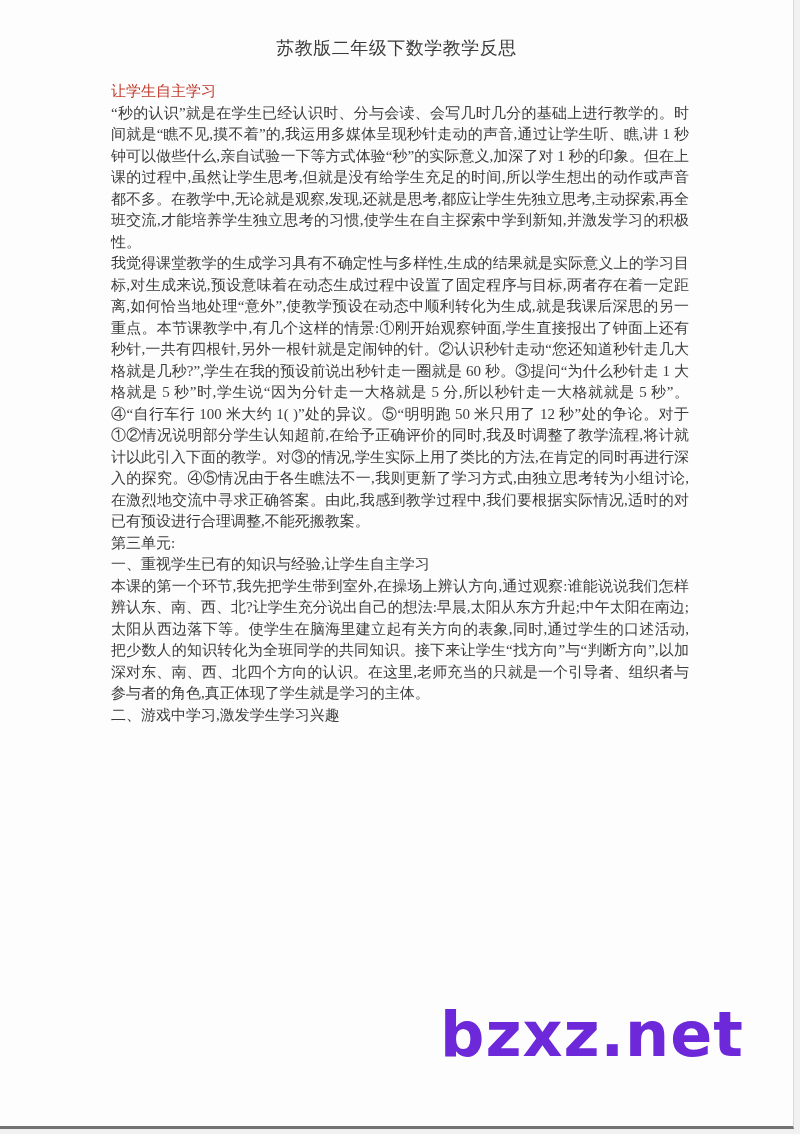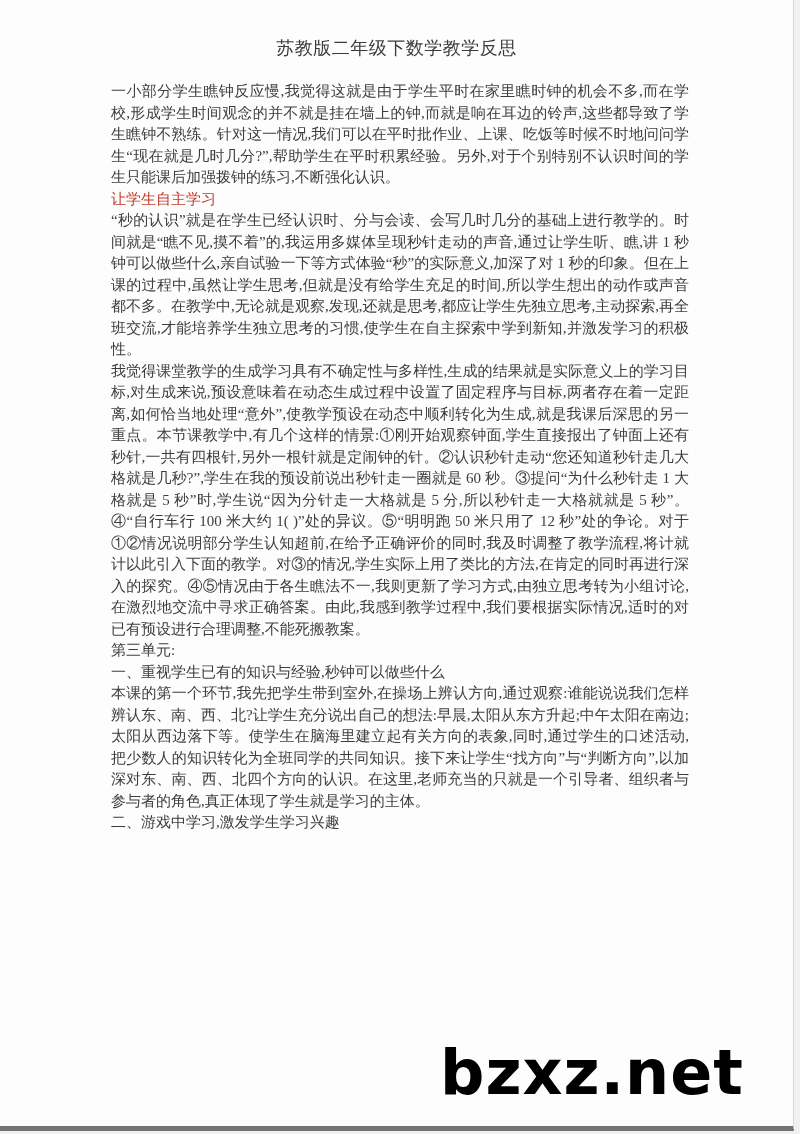--- a/index.html
+++ b/index.html
@@ -15,43 +15,42 @@
     font-family: "Liberation Serif", "DejaVu Serif", serif;
   }
   .page {
     position: absolute;
     top: 0;
     left: 0;
     width: 793px;
     height: 1126px;
     background: #fdfdfd;
     border-right: 1px solid #d8d8d8;
-    border-bottom: 5px solid #737373;
+    border-bottom: 3px solid #737373;
   }
   .doc-title {
     position: absolute;
     top: 36px;
     left: 0;
     width: 793px;
     text-align: center;
     font-size: 18px;
     color: #3b3b3b;
     letter-spacing: 0.5px;
   }
   .watermark {
     position: absolute;
     left: 440px;
     top: 998px;
     font-family: "DejaVu Sans", "Liberation Sans", sans-serif;
     font-weight: bold;
     font-size: 62px;
-    color: #000000;
+    color: #6d28d9;
     letter-spacing: 1px;
     user-select: none;
-    margin-top: 38px;
   }
   .content {
     position: absolute;
     left: 111px;
     top: 81px;
     width: 578px;
     font-size: 15px;
     line-height: 21.5px;
     color: #3c3c3c;
     text-align: justify;
@@ -68,23 +67,22 @@
 </head>
 <body>
 
 <div class="page">
 
   <div class="doc-title">苏教版二年级下数学教学反思</div>
 
   <div class="watermark">bzxz.net</div>
 
   <div class="content">
-    <p>一小部分学生瞧钟反应慢,我觉得这就是由于学生平时在家里瞧时钟的机会不多,而在学校,形成学生时间观念的并不就是挂在墙上的钟,而就是响在耳边的铃声,这些都导致了学生瞧钟不熟练。针对这一情况,我们可以在平时批作业、上课、吃饭等时候不时地问问学生“现在就是几时几分?”,帮助学生在平时积累经验。另外,对于个别特别不认识时间的学生只能课后加强拨钟的练习,不断强化认识。</p>
     <p class="heading-red">让学生自主学习</p>
     <p>“秒的认识”就是在学生已经认识时、分与会读、会写几时几分的基础上进行教学的。时间就是“瞧不见,摸不着”的,我运用多媒体呈现秒针走动的声音,通过让学生听、瞧,讲 1 秒钟可以做些什么,亲自试验一下等方式体验“秒”的实际意义,加深了对 1 秒的印象。但在上课的过程中,虽然让学生思考,但就是没有给学生充足的时间,所以学生想出的动作或声音都不多。在教学中,无论就是观察,发现,还就是思考,都应让学生先独立思考,主动探索,再全班交流,才能培养学生独立思考的习惯,使学生在自主探索中学到新知,并激发学习的积极性。</p>
     <p>我觉得课堂教学的生成学习具有不确定性与多样性,生成的结果就是实际意义上的学习目标,对生成来说,预设意味着在动态生成过程中设置了固定程序与目标,两者存在着一定距离,如何恰当地处理“意外”,使教学预设在动态中顺利转化为生成,就是我课后深思的另一重点。本节课教学中,有几个这样的情景:①刚开始观察钟面,学生直接报出了钟面上还有秒针,一共有四根针,另外一根针就是定闹钟的针。②认识秒针走动“您还知道秒针走几大格就是几秒?”,学生在我的预设前说出秒针走一圈就是 60 秒。③提问“为什么秒针走 1 大格就是 5 秒”时,学生说“因为分针走一大格就是 5 分,所以秒针走一大格就就是 5 秒”。④“自行车行 100 米大约 1(  )”处的异议。⑤“明明跑 50 米只用了 12 秒”处的争论。对于①②情况说明部分学生认知超前,在给予正确评价的同时,我及时调整了教学流程,将计就计以此引入下面的教学。对③的情况,学生实际上用了类比的方法,在肯定的同时再进行深入的探究。④⑤情况由于各生瞧法不一,我则更新了学习方式,由独立思考转为小组讨论,在激烈地交流中寻求正确答案。由此,我感到教学过程中,我们要根据实际情况,适时的对已有预设进行合理调整,不能死搬教案。</p>
     <p>第三单元:</p>
-    <p>一、重视学生已有的知识与经验,秒钟可以做些什么</p>
+    <p>一、重视学生已有的知识与经验,让学生自主学习</p>
     <p>本课的第一个环节,我先把学生带到室外,在操场上辨认方向,通过观察:谁能说说我们怎样辨认东、南、西、北?让学生充分说出自己的想法:早晨,太阳从东方升起;中午太阳在南边;太阳从西边落下等。使学生在脑海里建立起有关方向的表象,同时,通过学生的口述活动,把少数人的知识转化为全班同学的共同知识。接下来让学生“找方向”与“判断方向”,以加深对东、南、西、北四个方向的认识。在这里,老师充当的只就是一个引导者、组织者与参与者的角色,真正体现了学生就是学习的主体。</p>
     <p>二、游戏中学习,激发学生学习兴趣</p>
   </div>
 
 </div>
 
 </body></html>

